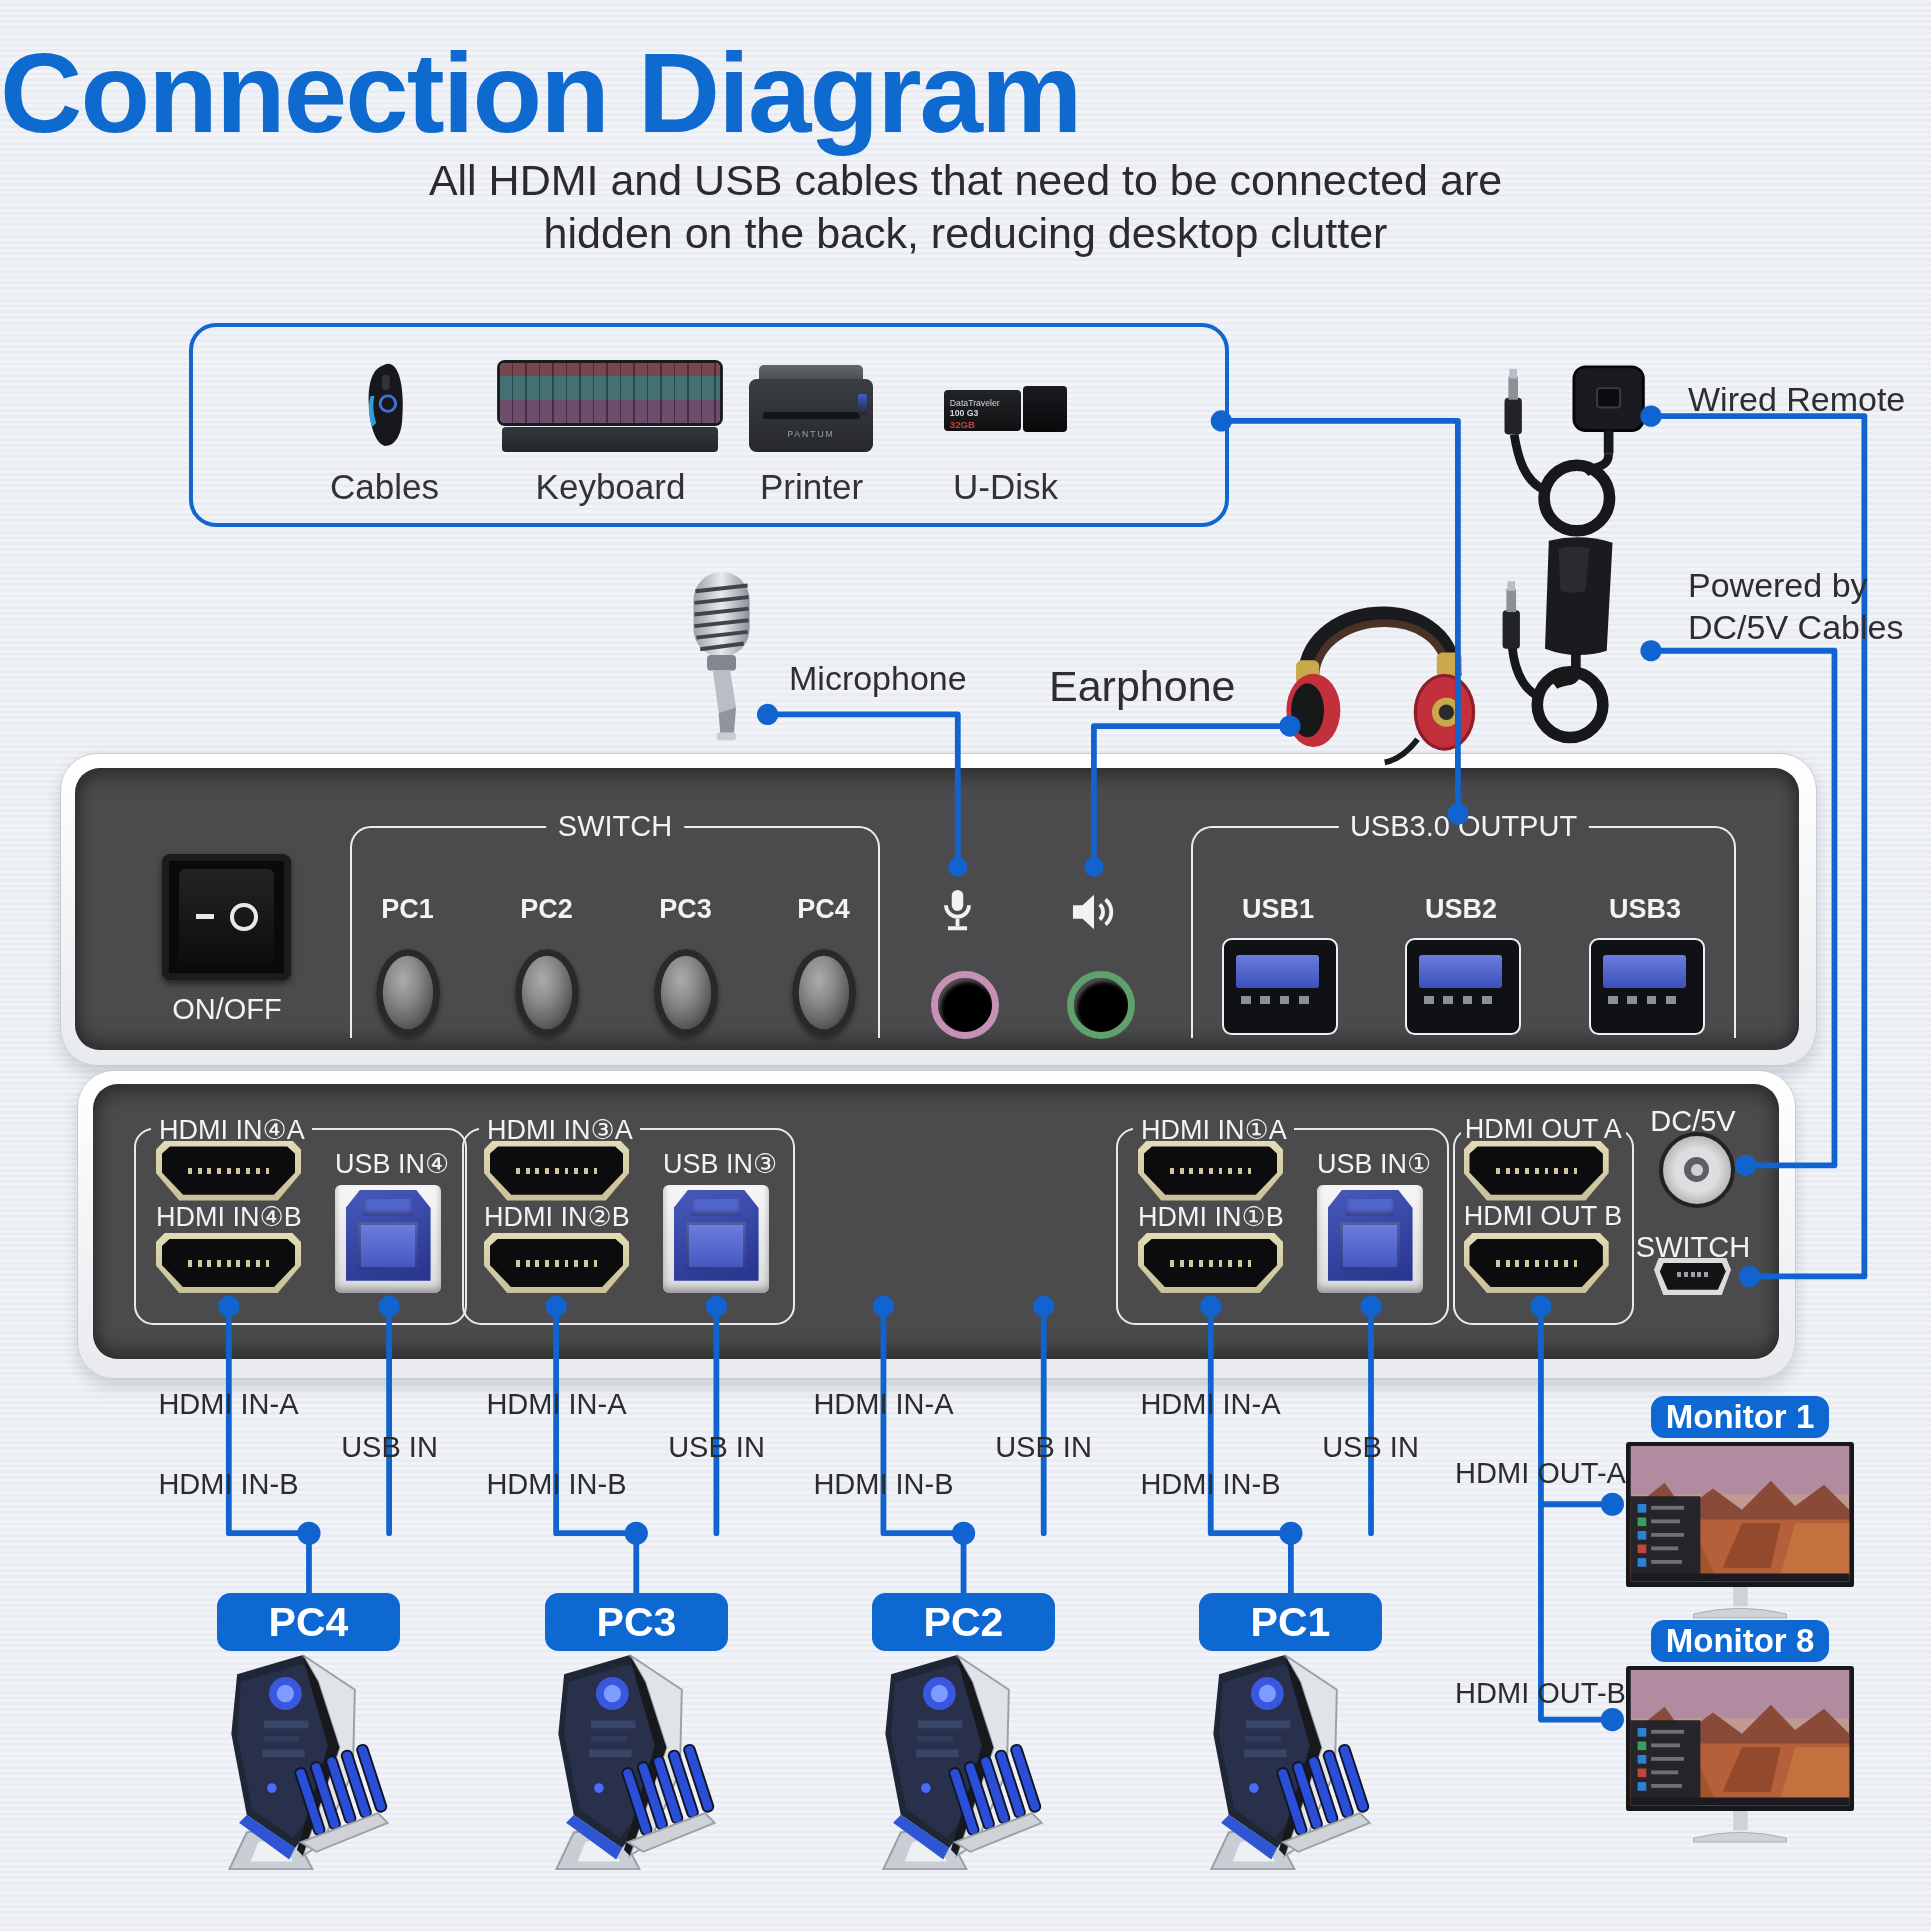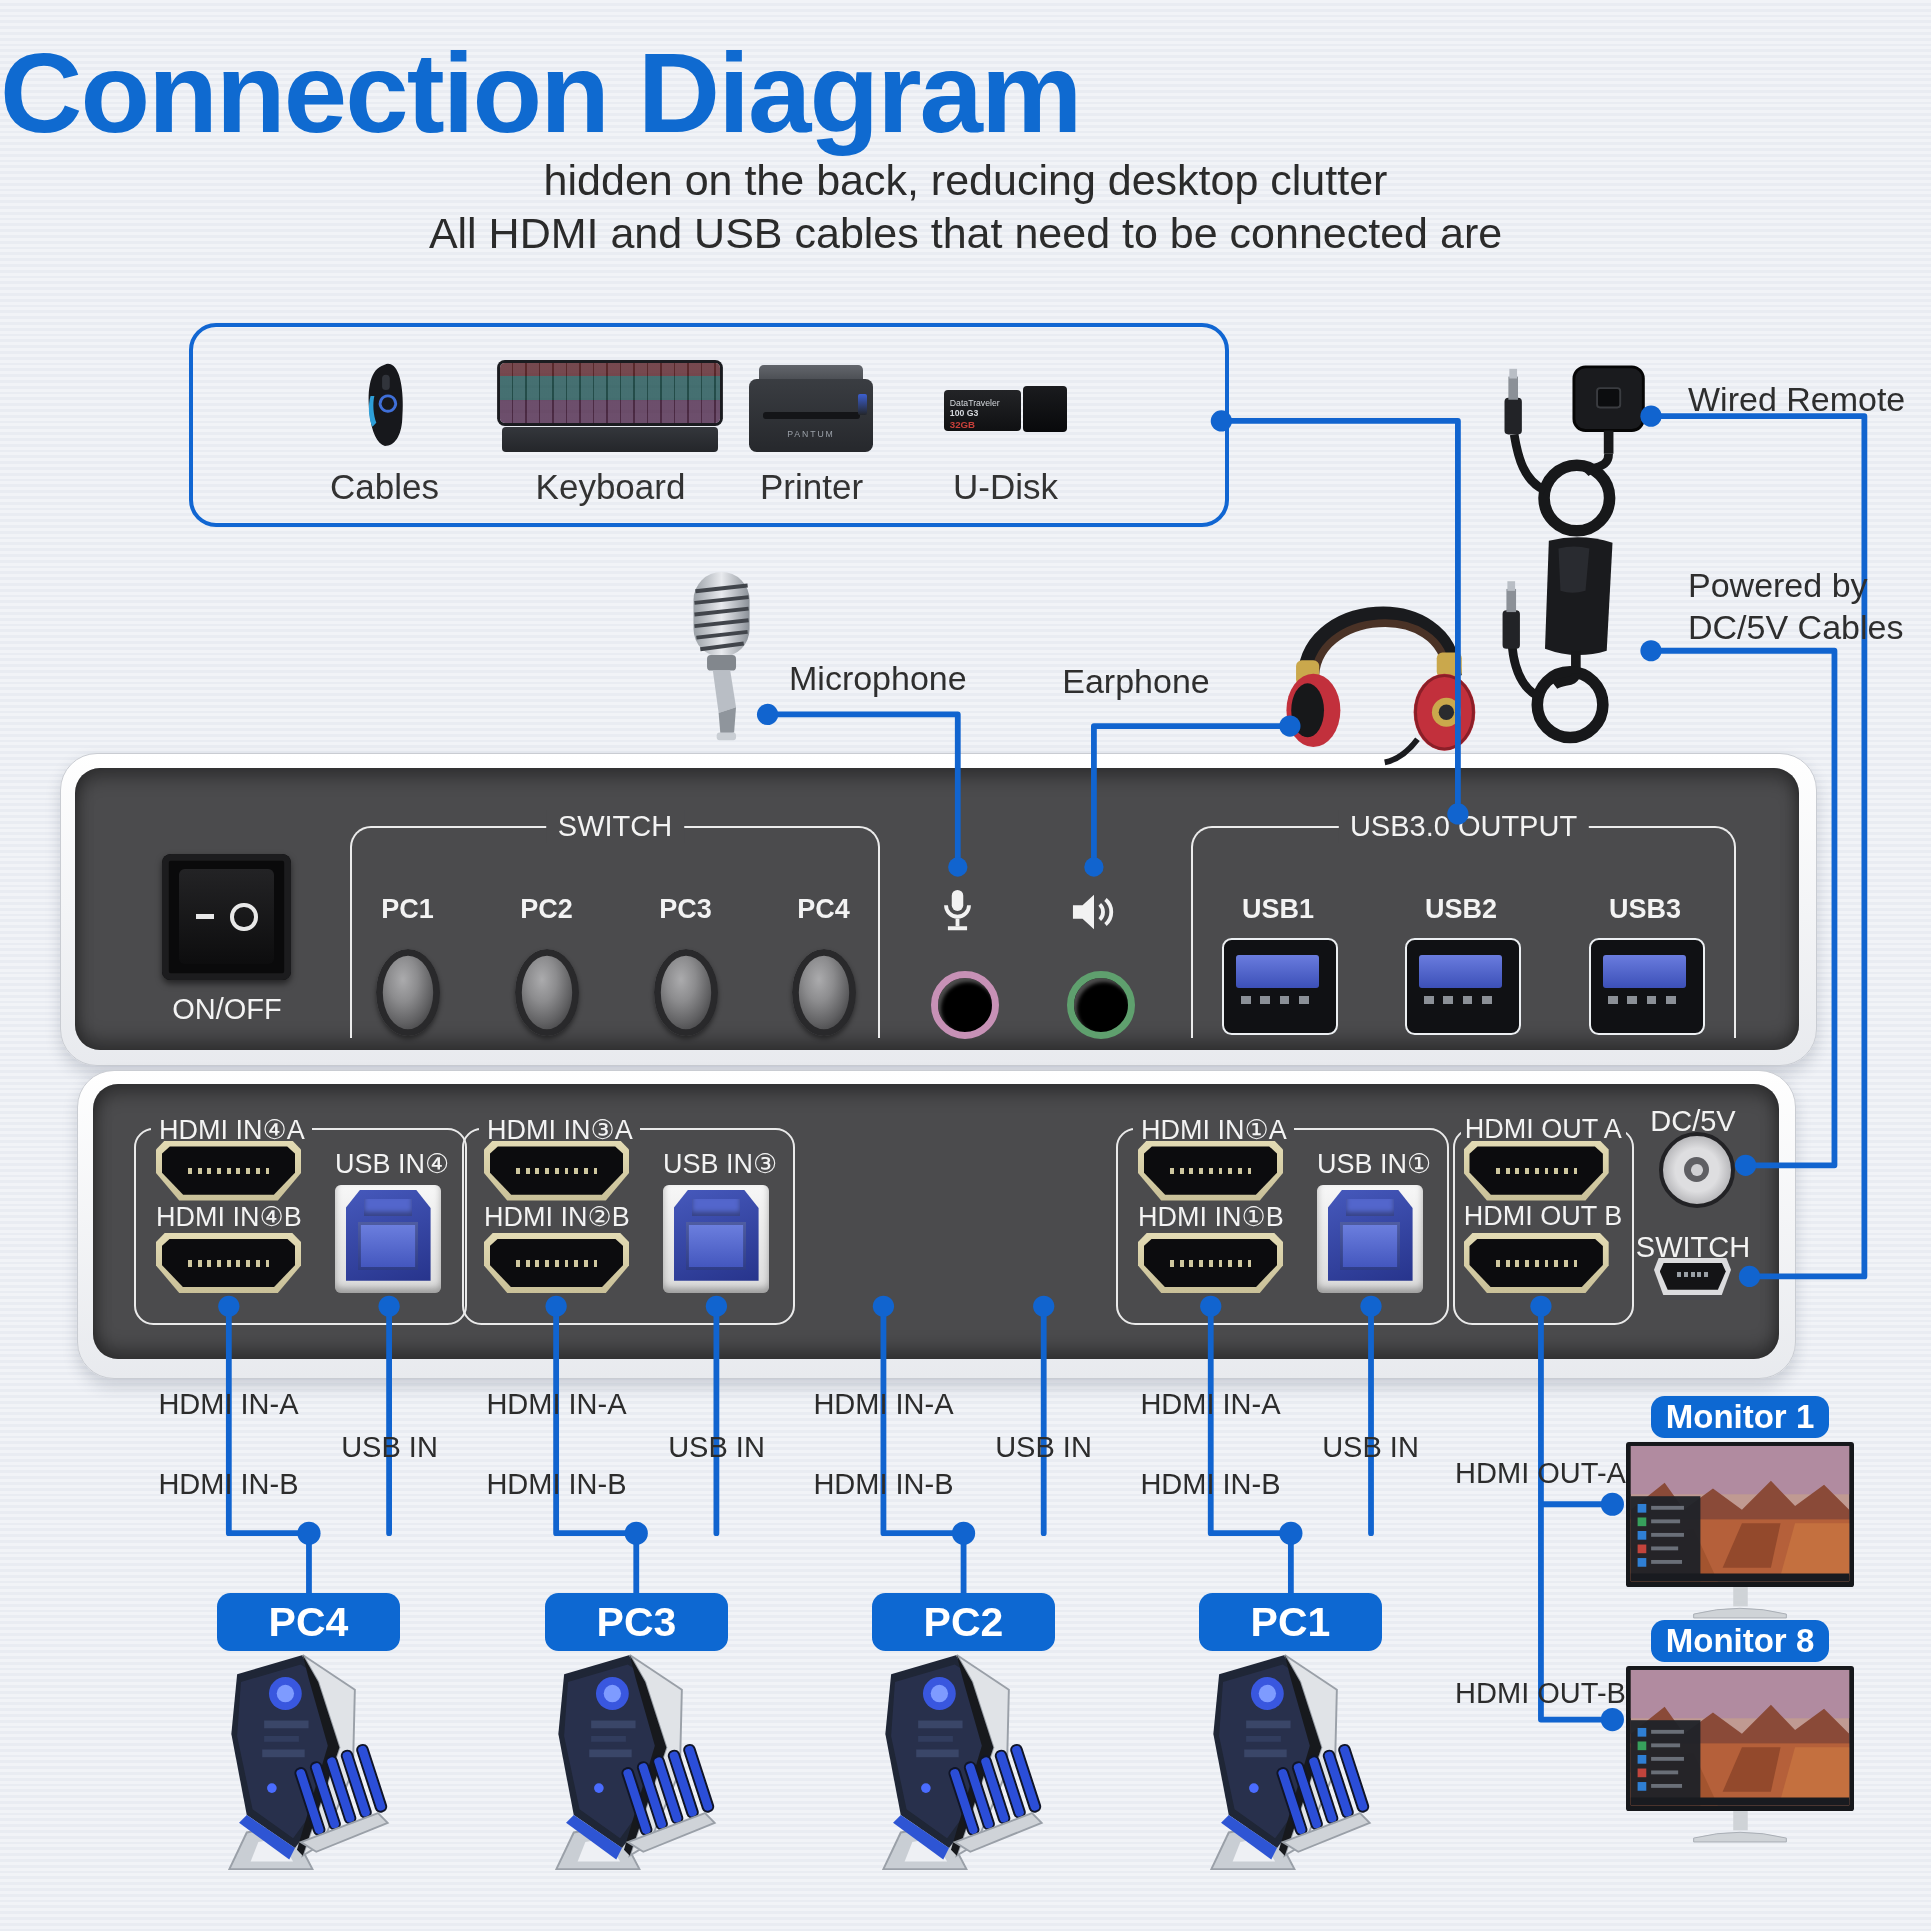--- a/index.html
+++ b/index.html
@@ -203,22 +203,22 @@
       <symbol id="sym-spkglyph" viewBox="0 0 48 46">
         <polygon points="2,16 12,16 24,5 24,41 12,30 2,30" fill="#f2f2f2"></polygon>
         <path d="M30,15 a11,11 0 0 1 0,16" fill="none" stroke="#f2f2f2" stroke-width="4"></path>
         <path d="M36,10 a17,17 0 0 1 0,26" fill="none" stroke="#f2f2f2" stroke-width="4"></path>
       </symbol>
     </defs>
   </svg>
 
   <div class="lbl title">Connection Diagram</div>
   <div class="lbl subtitle">
+    <div>All HDMI and USB cables that need to be connected are</div>
     <div>hidden on the back, reducing desktop clutter</div>
-    <div>All HDMI and USB cables that need to be connected are</div>
   </div>
 
   <div class="abs periph-box"></div>
   <svg class="abs" style="left:359px;top:363px;z-index:3" width="50" height="85" viewBox="0 0 52 88">
       <use href="#sym-mouse"></use>
     </svg>
   <div class="keyboard-img">
     <div class="kb-keys"></div>
     <div class="kb-glow"></div>
     <div class="kb-rest"></div>
@@ -254,21 +254,21 @@
   <div class="lbl" style="left:1688px;top:566px;font-size:34px;color:#2e2e2e;z-index:7">Powered by</div>
   <div class="lbl" style="left:1688px;top:608px;font-size:34px;color:#2e2e2e;z-index:7">DC/5V Cables</div>
 
   <svg class="abs" style="left:674px;top:570px;z-index:3" width="97" height="174" viewBox="0 0 100 180">
       <use href="#sym-mic"></use>
     </svg>
   <div class="lbl" style="left:789px;top:659px;width:174px;text-align:center;font-size:34px;color:#2e2e2e;z-index:7">Microphone</div>
   <svg class="abs" style="left:1271px;top:560px;z-index:3" width="212" height="212" viewBox="0 0 220 220">
       <use href="#sym-headphone"></use>
     </svg>
-  <div class="lbl" style="left:1049px;top:662px;width:174px;text-align:center;font-size:34px;color:#2e2e2e;z-index:7">Earphone</div>
+  <div class="lbl" style="left:1049px;top:662px;width:174px;text-align:center;font-size:43px;color:#2e2e2e;z-index:7">Earphone</div>
 
   <div class="abs bezel" style="left:60px;top:753px;width:1755px;height:311px"></div>
   <div class="abs face" style="left:75px;top:768px;width:1724px;height:282px"></div>
 
   <div class="rocker">
     <div class="rocker-face">
       <span class="rk-dash"></span>
       <span class="rk-circ"></span>
     </div>
   </div>

